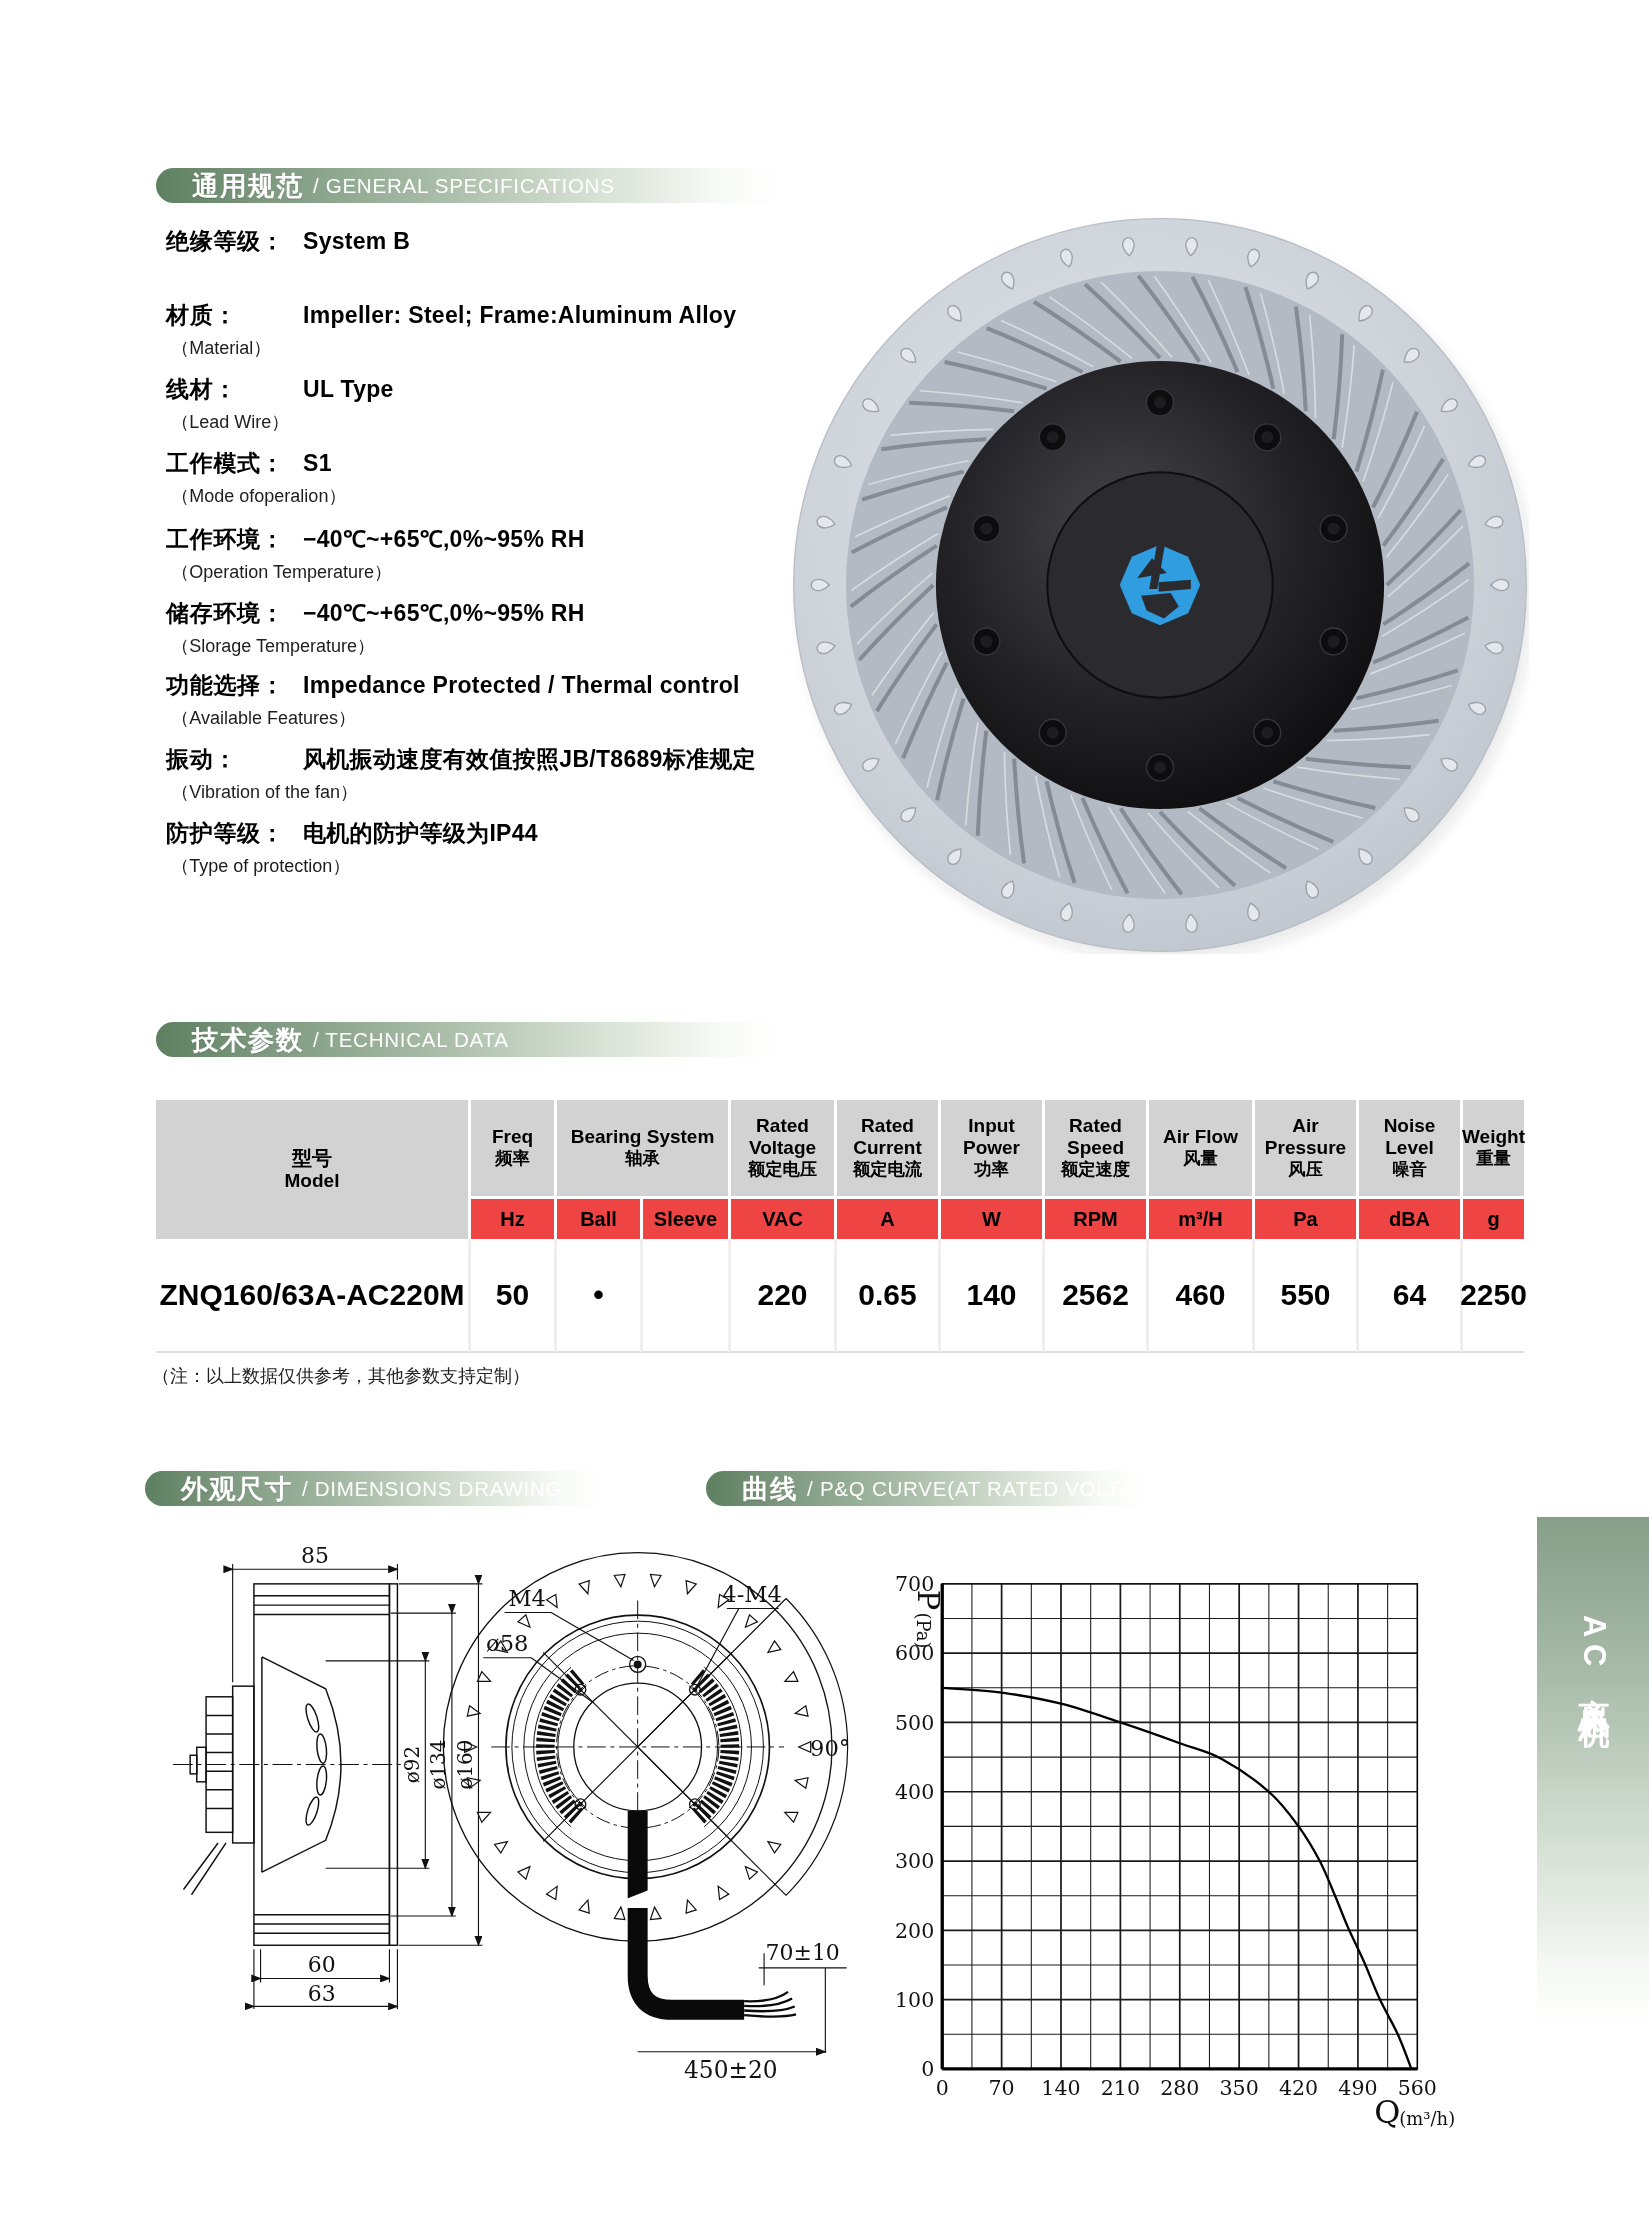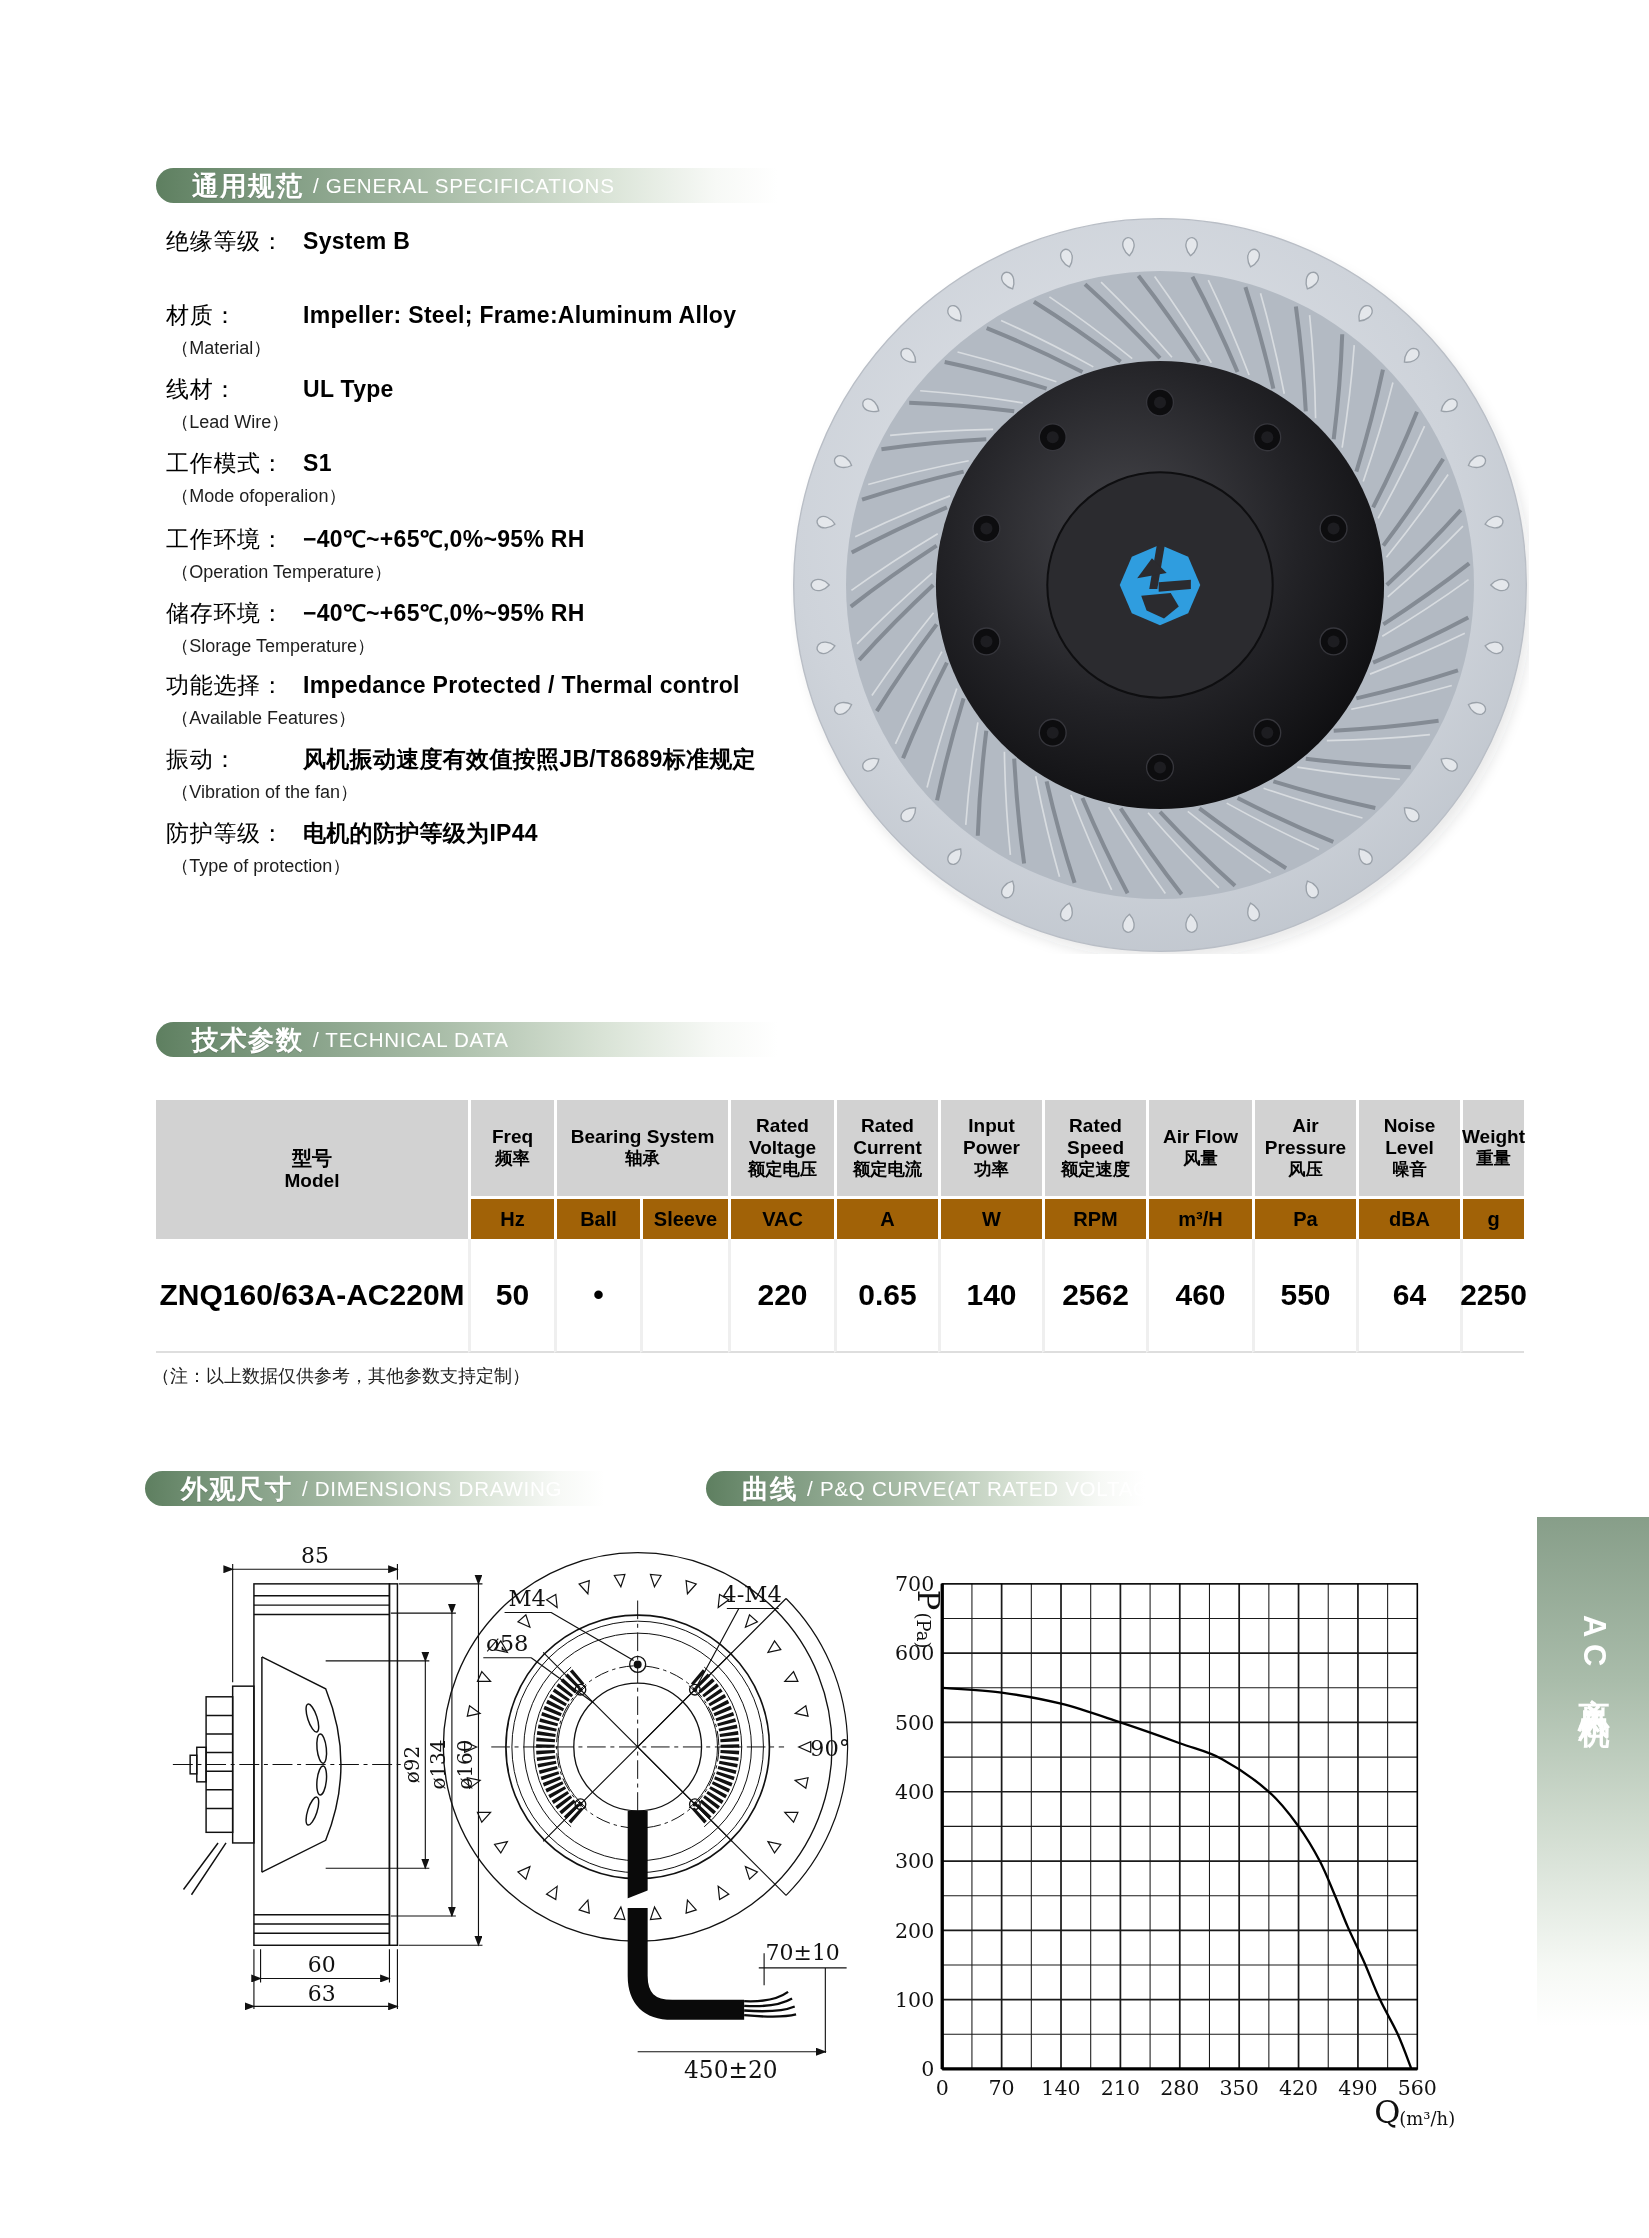--- a/index.html
+++ b/index.html
@@ -11,36 +11,36 @@
   .sec-header{position:absolute;height:35px;border-radius:18px 0 0 18px;display:flex;
               align-items:center;padding-left:36px;box-sizing:border-box;color:#fff;white-space:nowrap;}
   .sec-header .zh{font-size:26.6px;font-weight:700;letter-spacing:1.3px;text-shadow:0 0.7px 0.7px rgba(0,0,0,.15);}
   .sec-header .en{font-size:20.6px;font-weight:400;margin-left:9.3px;letter-spacing:0.7px;}
   .grad{background:linear-gradient(90deg,#5e7f60 0%,#7e9a80 18%,#a8bca7 45%,#d9e3d6 72%,#f7f9f6 90%,#ffffff 100%);}
 
   
   #spec-list{position:absolute;left:166px;top:226px;width:665px;}
   .spec-row{height:74px;}
   .spec-main{display:flex;align-items:baseline;}
-  .spec-label{flex:0 0 137px;font-size:23px;font-weight:400;letter-spacing:0.7px;}
+  .spec-label{flex:0 0 137px;font-size:23px;font-weight:700;letter-spacing:0.7px;}
   .spec-value{font-size:23px;font-weight:700;white-space:nowrap;letter-spacing:0.3px;}
   .spec-sub{font-size:18px;margin-top:4.7px;padding-left:5.3px;color:#1d1d1d;}
 
   
   #tech-table{position:absolute;left:156px;top:1100px;display:grid;
      grid-template-columns:312px 86px 86px 88px 106px 104px 104px 104px 106px 104px 104px 64px;
      grid-template-rows:96px 43px 114px;}
   .tcell{display:flex;flex-direction:column;align-items:center;justify-content:center;
          text-align:center;box-sizing:border-box;}
   .th{background:#d2d2d2;font-weight:700;}
   .th .l-en{font-size:19px;line-height:1.13;}
   .th .l-zh{font-size:17.3px;line-height:1.3;}
   .wl{border-left:3.3px solid #ffffff;}
   .wt{border-top:3.3px solid #ffffff;}
-  .unit{background:#a16207;font-weight:700;font-size:20px;}
+  .unit{background:#ef4444;font-weight:700;font-size:20px;}
   .td{background:#ffffff;font-weight:700;font-size:30px;border-bottom:2px solid #dedede;}
   .td.sep{border-left:3.3px solid #efefef;}
 
   #note{position:absolute;left:152px;top:1364px;font-size:18px;color:#222;}
 
   
   #side-tab{position:absolute;left:1537px;top:1517px;width:113px;height:509px;
     background:linear-gradient(180deg,#879e89 0%,#a9bcaa 32%,#d2ddd1 62%,#f5f8f4 88%,#ffffff 100%);}
   #side-tab .vtext{writing-mode:vertical-rl;font-size:31px;font-weight:700;color:#fff;
     letter-spacing:6.6px;position:absolute;left:50%;transform:translateX(-50%);top:98px;}

